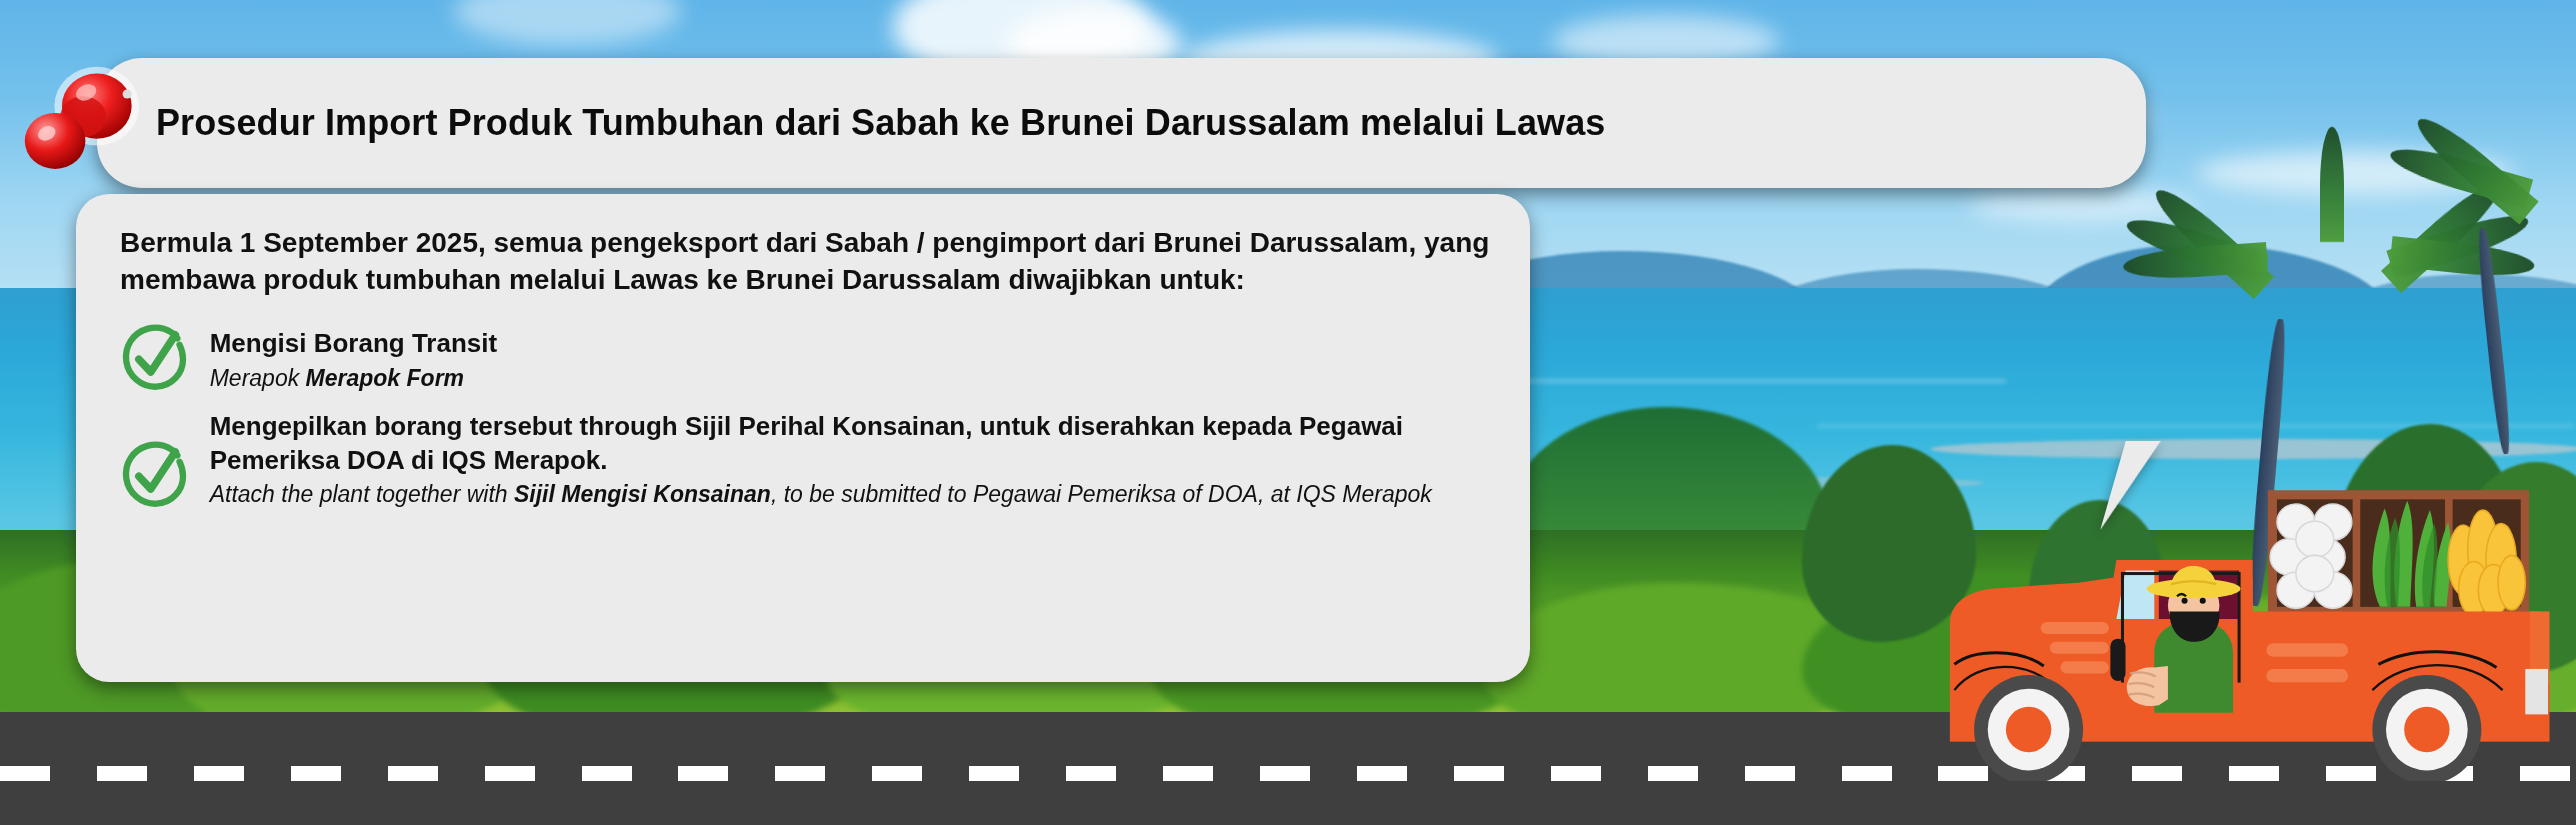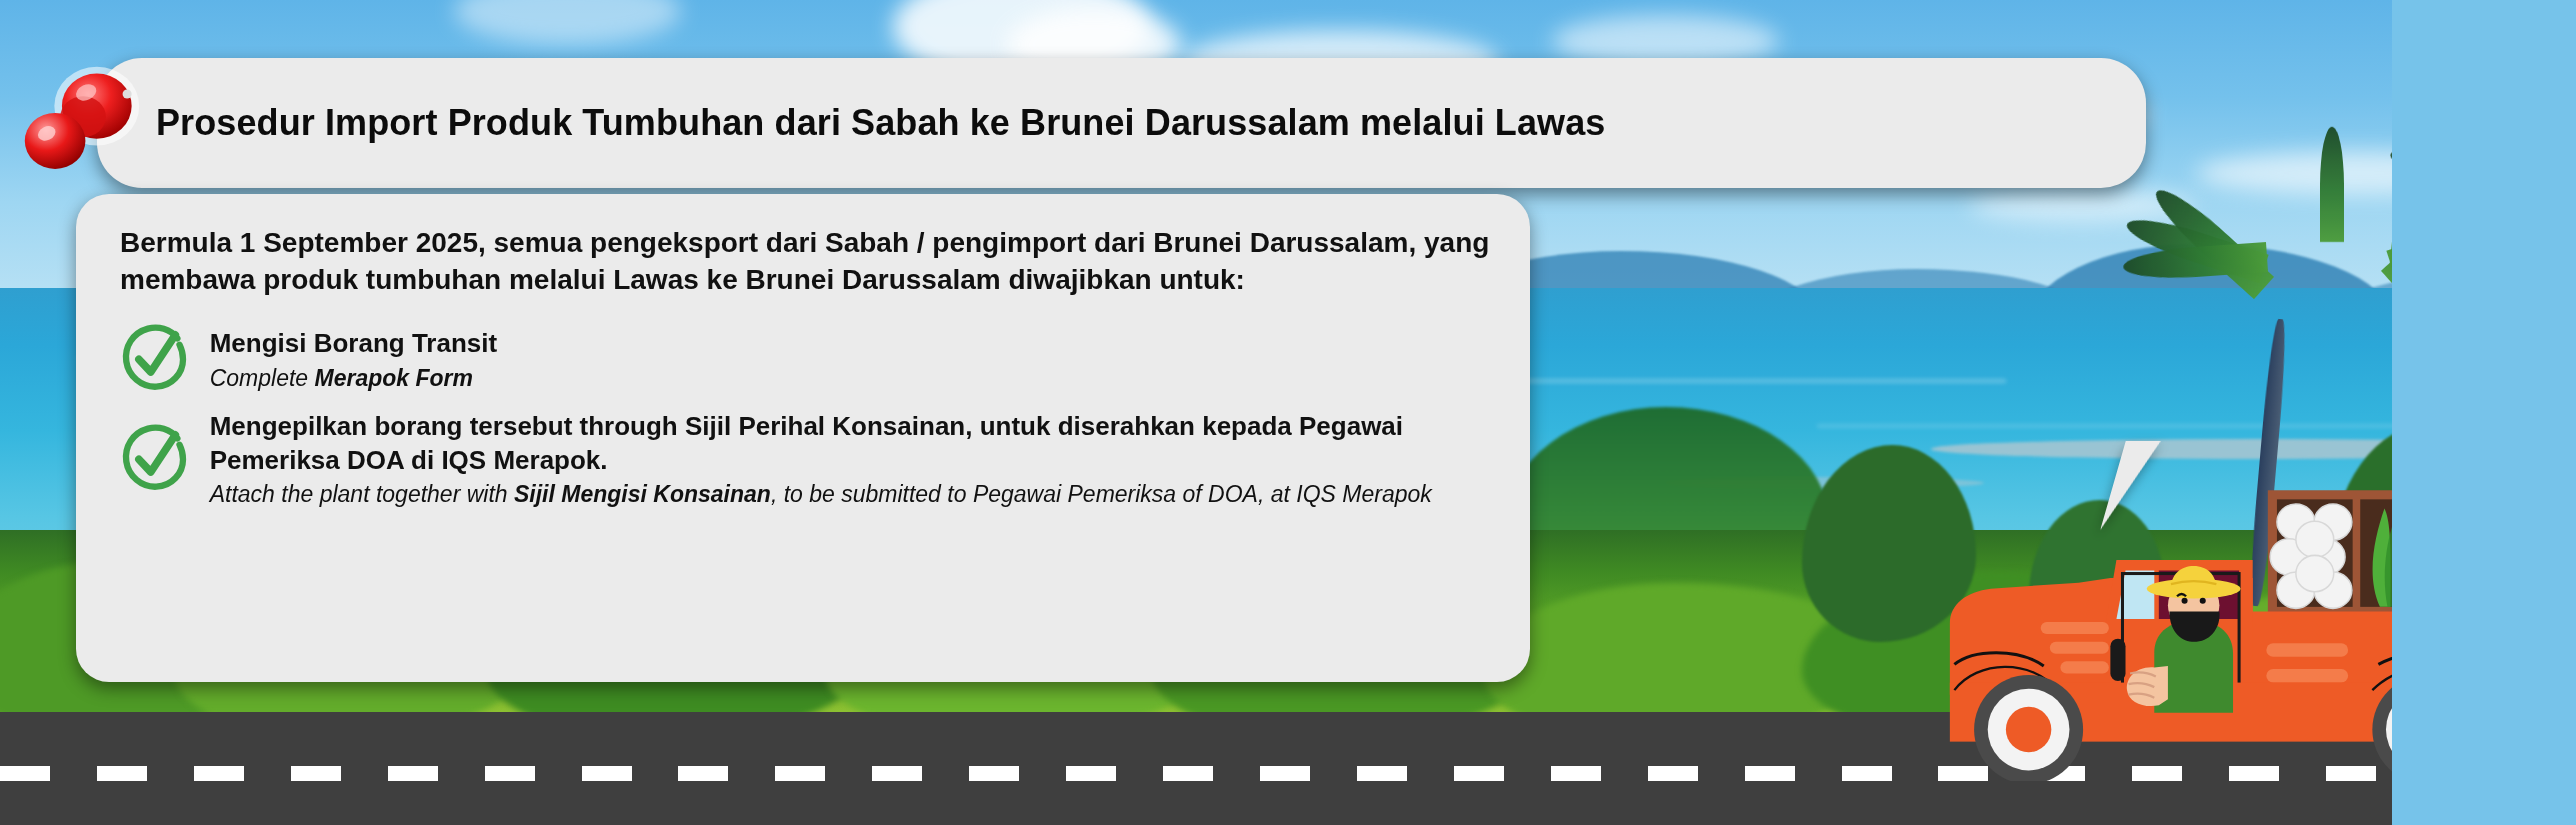--- a/index.html
+++ b/index.html
@@ -1,18 +1,18 @@
 <!DOCTYPE html>
 <html style="font-size:12px"><head>
 <meta charset="utf-8">
 <style>
   html,body{margin:0;padding:0;}
   body{width:2576px;height:825px;position:relative;overflow:hidden;
        font-family:"Liberation Sans",sans-serif;background:#76c3ea;}
-  .stage{position:absolute;inset:0;width:2392px;height:825px;overflow:hidden;}
+  .stage{position:absolute;inset:0;width:2576px;height:825px;overflow:hidden;}
 
   
   .bg-sky{position:absolute;left:0;top:0;width:2576px;height:326px;
     background:linear-gradient(#5fb4e8 0%,#74c1ec 30%,#9ed6f2 62%,#bfe4f5 100%);}
   .cloud{position:absolute;background:#fff;border-radius:50%;filter:blur(10.6px);opacity:.85;}
   .bg-far-hills{position:absolute;left:0;top:236px;width:2576px;height:98px;}
   .hill{position:absolute;bottom:0;background:#2d7fb4;opacity:.75;filter:blur(0.8px);}
   .bg-sea{position:absolute;left:0;top:288px;width:2576px;height:318px;
     background:linear-gradient(#2f9fd0 0%,#2ba7d8 18%,#35b6de 45%,#57c6e4 72%,#6fcfe6 100%);}
   .sea-streak{position:absolute;height:3.8px;background:rgba(255,255,255,.25);filter:blur(2.3px);}
@@ -47,21 +47,21 @@
   .pin{position:absolute;left:21px;top:59px;width:144px;height:129px;pointer-events:none;}
 
   .body-card{left:76px;top:194px;width:1454px;height:488px;
         padding:30px 21px 26px 44px;box-sizing:border-box;}
   .p-ms{font-size:28px;font-weight:bold;color:#111;line-height:1.33;}
   .p-en{font-size:24px;font-style:italic;color:#111;line-height:1.34;margin-top:18px;
         text-align:justify;}
   .p-en b{font-weight:bold;}
 
   .items{margin-top:29px;}
-  .item{display:flex;align-items:center;margin-bottom:16.7px;}
+  .item{display:flex;align-items:flex-end;margin-bottom:16.7px;}
   .chk{flex:0 0 auto;width:70px;height:70px;margin-right:19.7px;margin-top:-4.5px;}
   .item-txt{flex:1 1 auto;}
   .it-ms{font-size:26px;font-weight:bold;color:#111;line-height:1.3;}
   .it-en{font-size:23px;font-style:italic;color:#111;line-height:1.3;margin-top:2.3px;}
   .it-en b{font-weight:bold;}
 
   
   .bubble{left:1567px;top:297px;width:681px;height:157px;border-radius:30px;
       display:flex;align-items:center;justify-content:center;text-align:center;padding:0 19.7px;box-sizing:border-box;}
   .bubble-txt{font-size:29px;font-weight:bold;color:#111;line-height:1.28;}
@@ -204,21 +204,21 @@
 
     <div class="items">
 
       <div class="item">
         <svg class="chk" viewBox="0 0 100 100">
           <path d="M82,22 C72,8 54,4 40,8 C18,14 6,34 9,55 C12,76 31,92 52,91 C74,90 90,72 90,52 C90,44 88,37 85,31" fill="none" stroke="#3fa34a" stroke-width="9" stroke-linecap="round"></path>
           <path d="M27,52 L44,70 L79,17" fill="none" stroke="#3fa34a" stroke-width="11" stroke-linecap="round" stroke-linejoin="round"></path>
         </svg>
         <div class="item-txt">
           <div class="it-ms">Mengisi Borang Transit</div>
-          <div class="it-en"><span>Complete </span><b>Merapok Form</b><span></span></div>
+          <div class="it-en"><span>Merapok </span><b>Merapok Form</b><span></span></div>
         </div>
       </div>
 
       <div class="item">
         <svg class="chk" viewBox="0 0 100 100">
           <path d="M82,22 C72,8 54,4 40,8 C18,14 6,34 9,55 C12,76 31,92 52,91 C74,90 90,72 90,52 C90,44 88,37 85,31" fill="none" stroke="#3fa34a" stroke-width="9" stroke-linecap="round"></path>
           <path d="M27,52 L44,70 L79,17" fill="none" stroke="#3fa34a" stroke-width="11" stroke-linecap="round" stroke-linejoin="round"></path>
         </svg>
         <div class="item-txt">
           <div class="it-ms">Mengepilkan borang tersebut through Sijil Perihal Konsainan, untuk diserahkan kepada Pegawai Pemeriksa DOA di IQS Merapok.</div>

